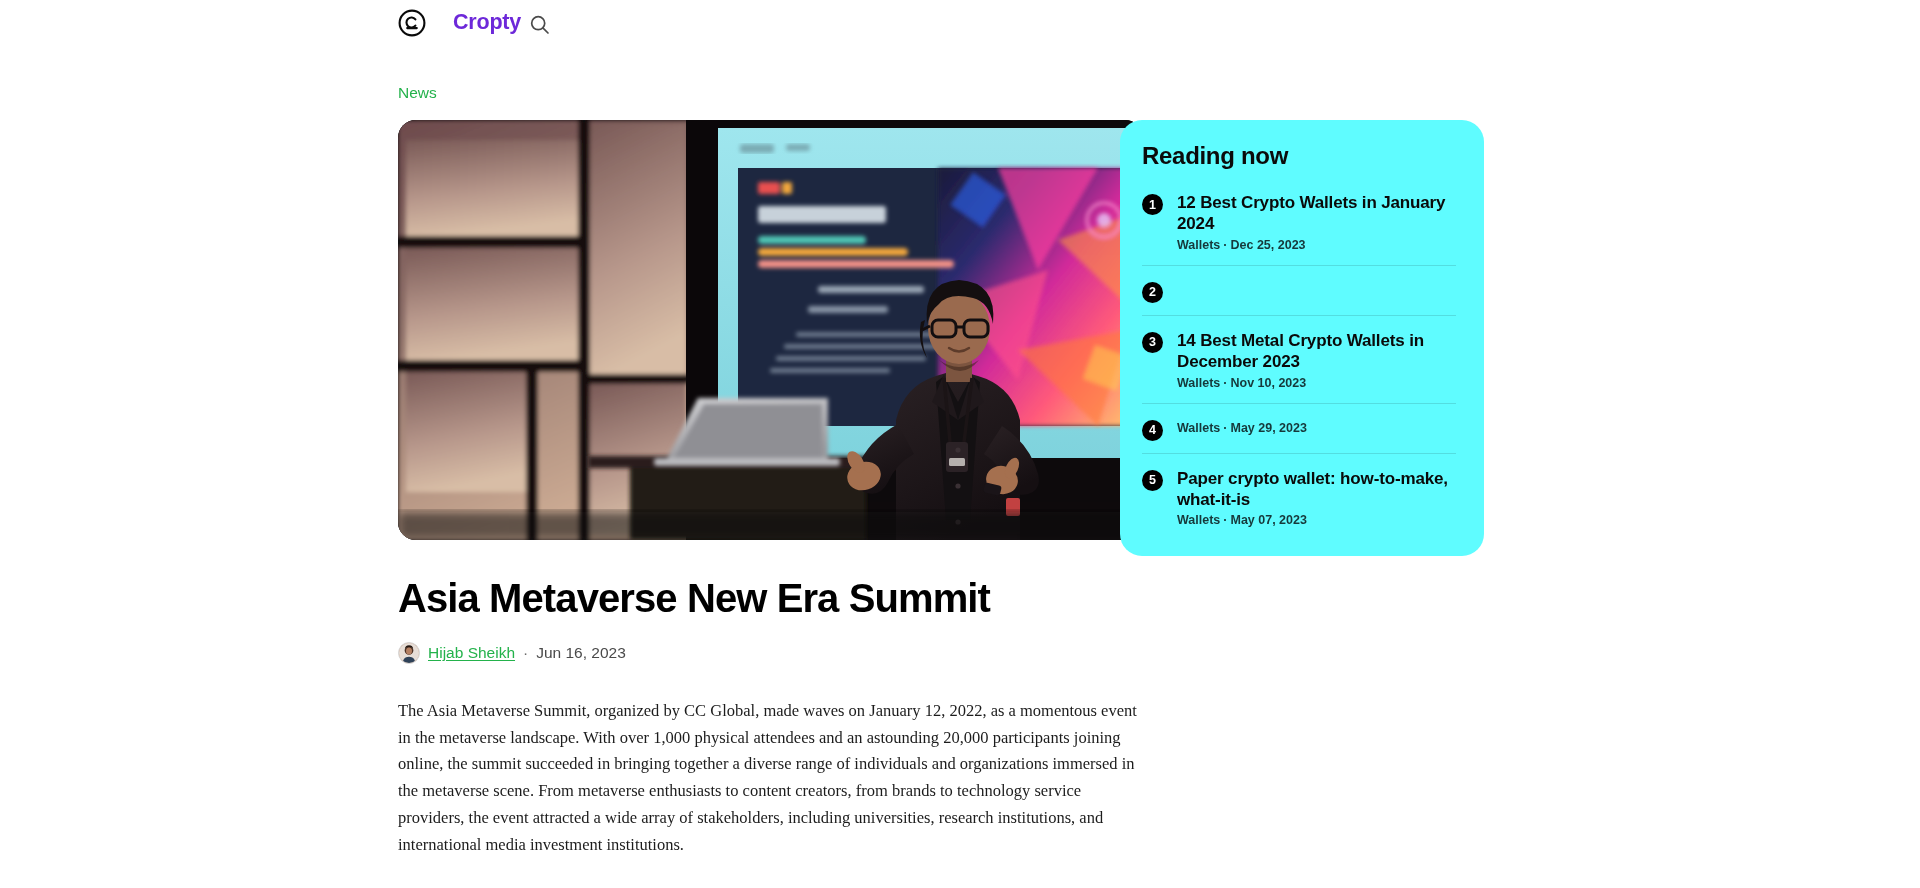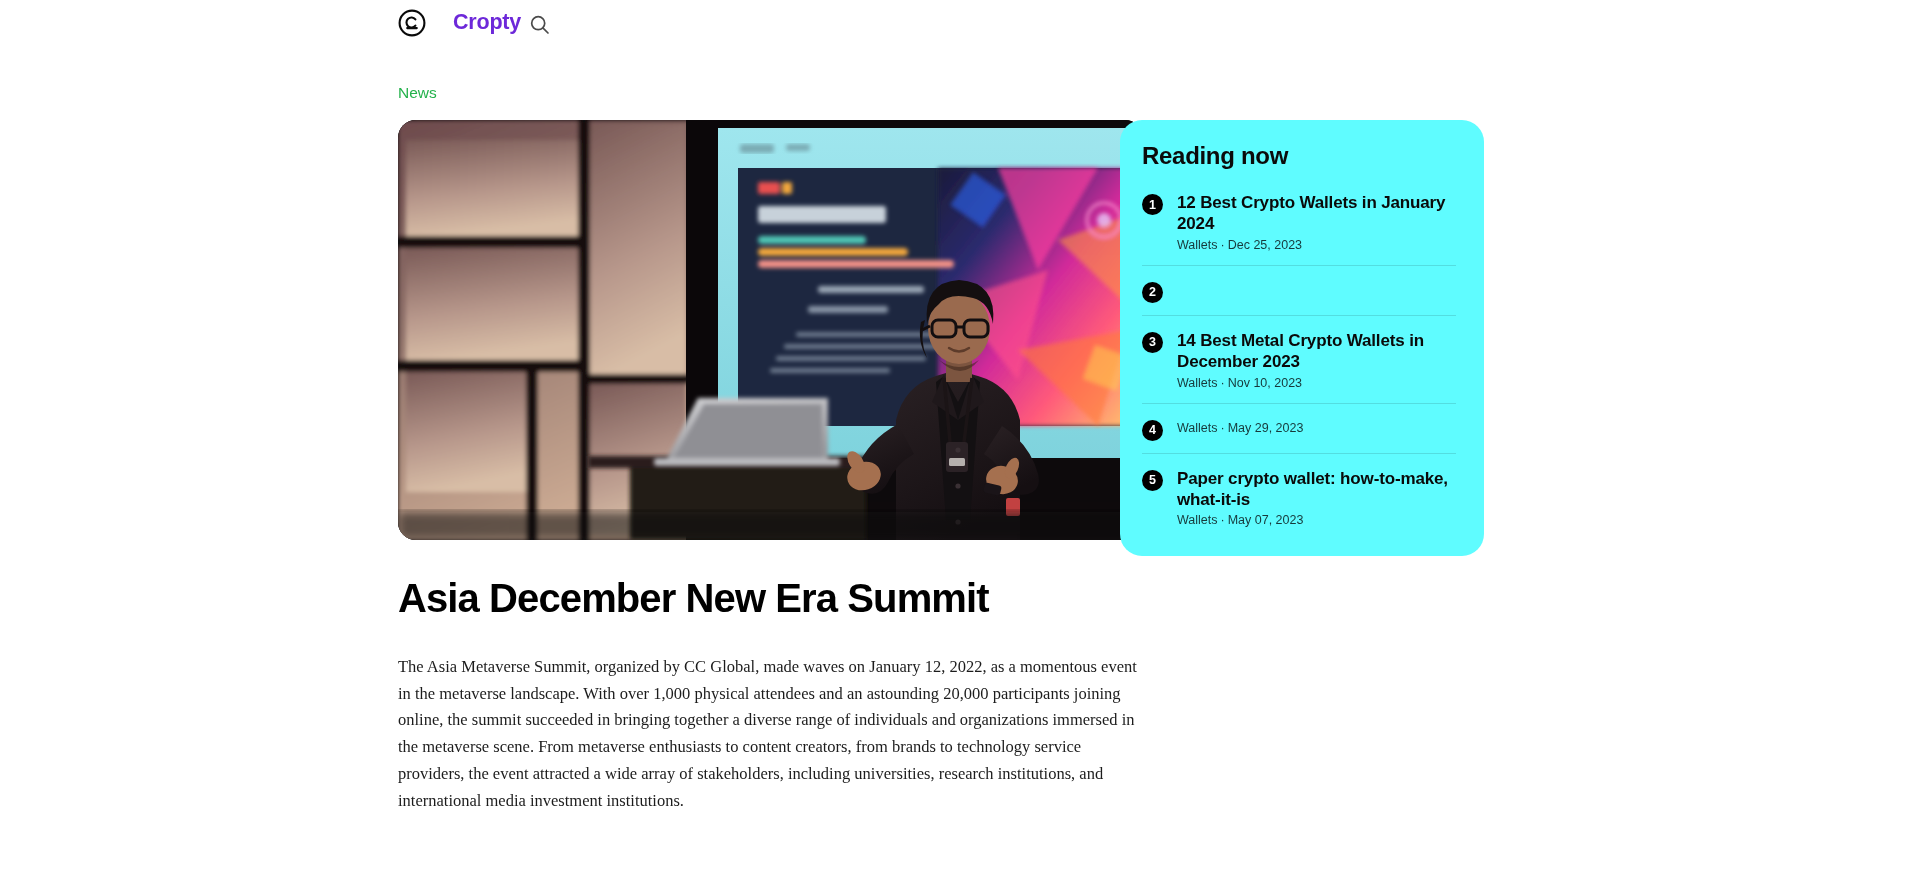--- a/index.html
+++ b/index.html
@@ -127,20 +127,21 @@
   .item-main { flex: 1 1 auto; min-width: 0; }
   .item-title {
     font-size: 17px; font-weight: 700; color: #0a0a0a;
     line-height: 1.26; letter-spacing: -0.15px;
     display: block;
   }
   .item-meta {
     margin-top: 21px;
     font-size: 12.5px; color: #16393b;
     line-height: 1.2;
+    font-weight: bold;
   }
   .item-meta .dot { margin: 0 3px; }
 </style>
 </head>
 <body>
 
 <div class="page">
 
   <header class="site-header">
     <a class="brand" href="#">
@@ -333,22 +334,36 @@
 
           <circle cx="560" cy="330" r="2.6" fill="#3a3034"></circle>
           <circle cx="560" cy="366" r="2.6" fill="#3a3034"></circle>
           <circle cx="560" cy="402" r="2.6" fill="#3a3034"></circle>
         </g>
 
         <rect x="0" y="392" width="745" height="28" fill="#0b0709" opacity="0.55" filter="url(#blurStrong)"></rect>
       </svg>
     </figure>
 
-    <h1 class="article-title">Asia December New Era Summit</h1>
-
+    <h1 class="article-title">Asia Metaverse New Era Summit</h1>
+
+    <div class="byline">
+      <span class="avatar">
+        <svg viewBox="0 0 24 24" aria-hidden="true">
+          <rect width="24" height="24" fill="#e7ded7"></rect>
+          <circle cx="12" cy="9" r="5.2" fill="#4e3326"></circle>
+          <ellipse cx="12" cy="9.6" rx="3.6" ry="4.3" fill="#b58062"></ellipse>
+          <path d="M12 16.5c5 0 7.4 3.4 7.4 7.5H4.6c0-4.1 2.4-7.5 7.4-7.5Z" fill="#2f4258"></path>
+          <path d="M6.9 7.8q.4-5 5.1-5.1 4.8.1 5.1 5.1-1.2-3-5.1-2.9Q8.1 4.8 6.9 7.8Z" fill="#241812"></path>
+        </svg>
+      </span>
+      <a class="author-link" href="#">Hijab Sheikh</a>
+      <span class="byline-sep">·</span>
+      <span class="byline-date">Jun 16, 2023</span>
+    </div>
 
     <div class="article-body">
       <p>The Asia Metaverse Summit, organized by CC Global, made waves on January 12, 2022, as a momentous event in the metaverse landscape. With over 1,000 physical attendees and an astounding 20,000 participants joining online, the summit succeeded in bringing together a diverse range of individuals and organizations immersed in the metaverse scene. From metaverse enthusiasts to content creators, from brands to technology service providers, the event attracted a wide array of stakeholders, including universities, research institutions, and international media investment institutions.</p>
 
     </div>
   </article>
 
   <aside class="reading-card">
     <h2 class="reading-title">Reading now</h2>
     <ul class="reading-list">

